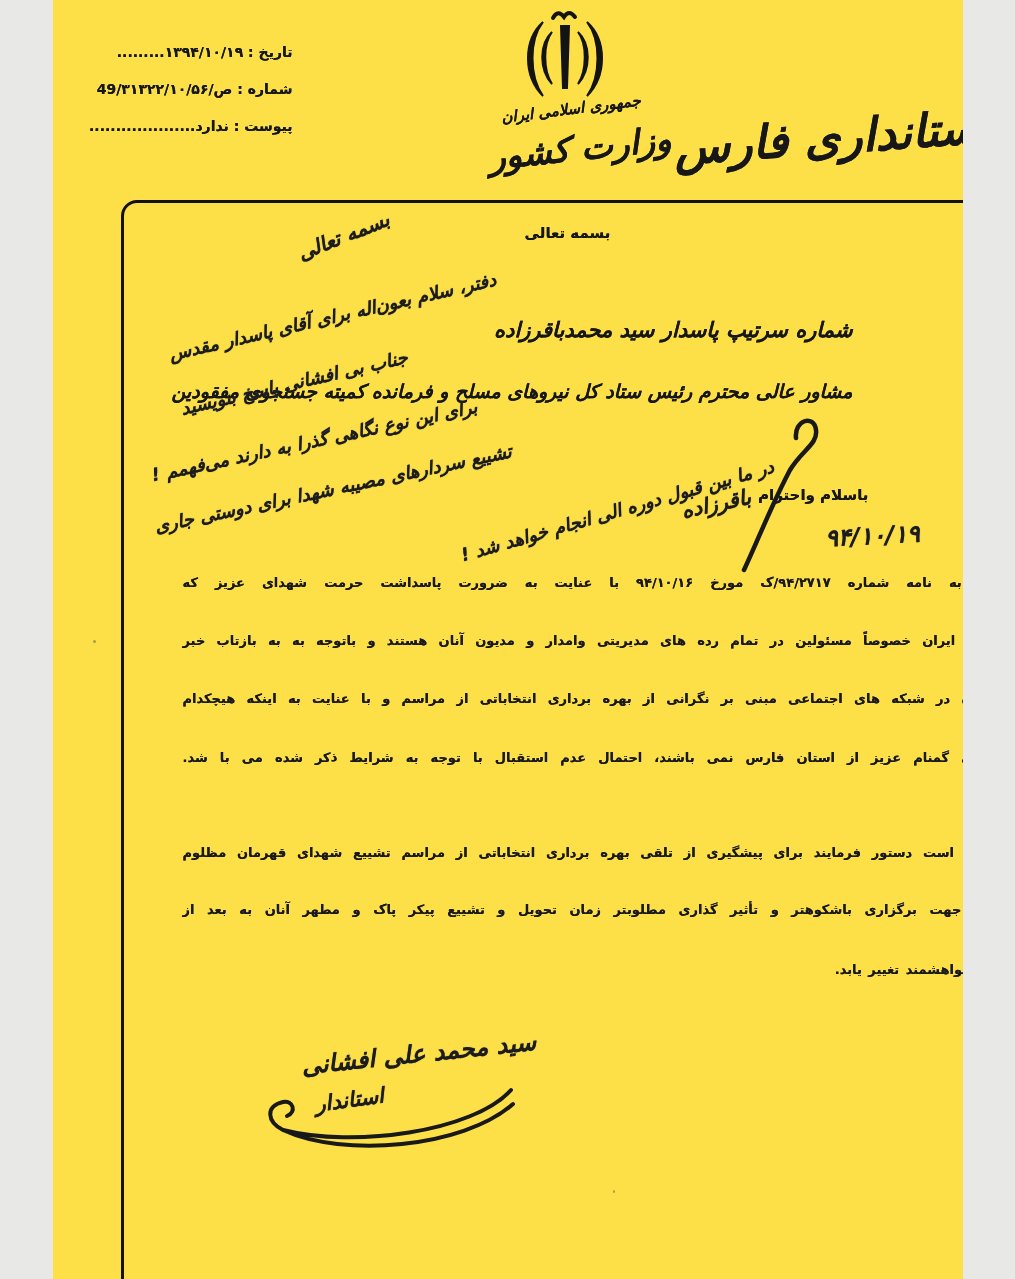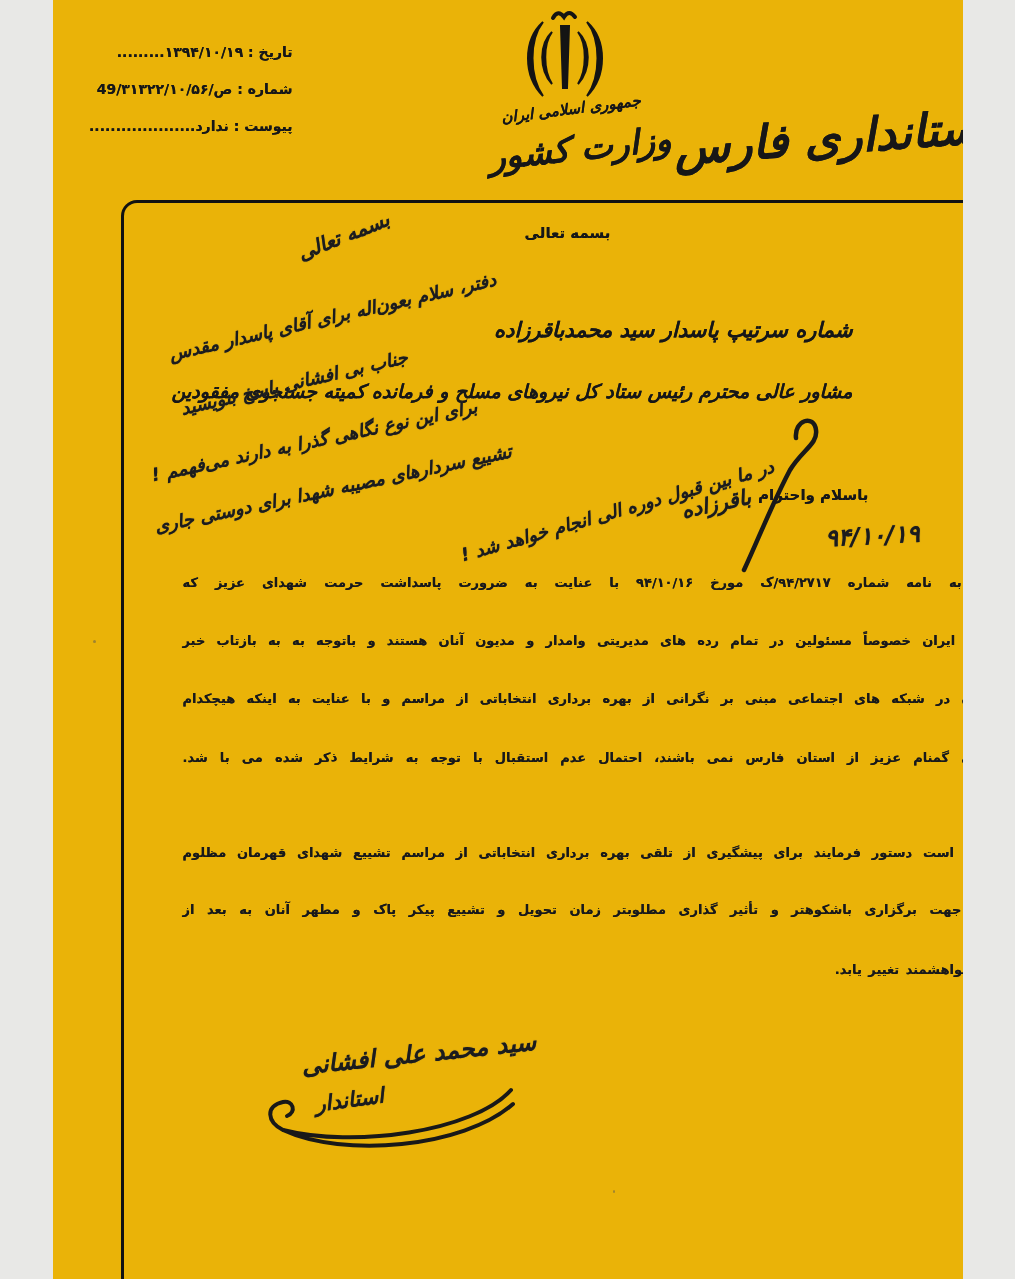--- a/index.html
+++ b/index.html
@@ -1,19 +1,19 @@
 <!DOCTYPE html>
 <html lang="fa" dir="rtl"><head>
 <meta charset="utf-8">
 <style>
   * { margin:0; padding:0; box-sizing:border-box; }
   body { background:#e8e8e6; font-family:"DejaVu Sans", sans-serif; }
   .page {
     position:relative; width:910px; height:1279px; margin:0 auto;
-    background:#eab308; overflow:hidden; color:#151515;
+    background:#fde047; overflow:hidden; color:#151515;
     direction:rtl;
   }
   .abs { position:absolute; }
   .print { font-weight:700; color:#171717; text-shadow:0 0 .5px #2a2a2a; }
   
   .meta-row { white-space:nowrap; font-size:14px; letter-spacing:.3px; }
   .meta-block { text-align:right; line-height:37px; }
   
   .republic { font-size:15px; font-style:italic; transform:rotate(-7deg); white-space:nowrap; }
   .ministry { font-size:34px; font-style:italic; transform:rotate(-6deg); white-space:nowrap; letter-spacing:1px;}

